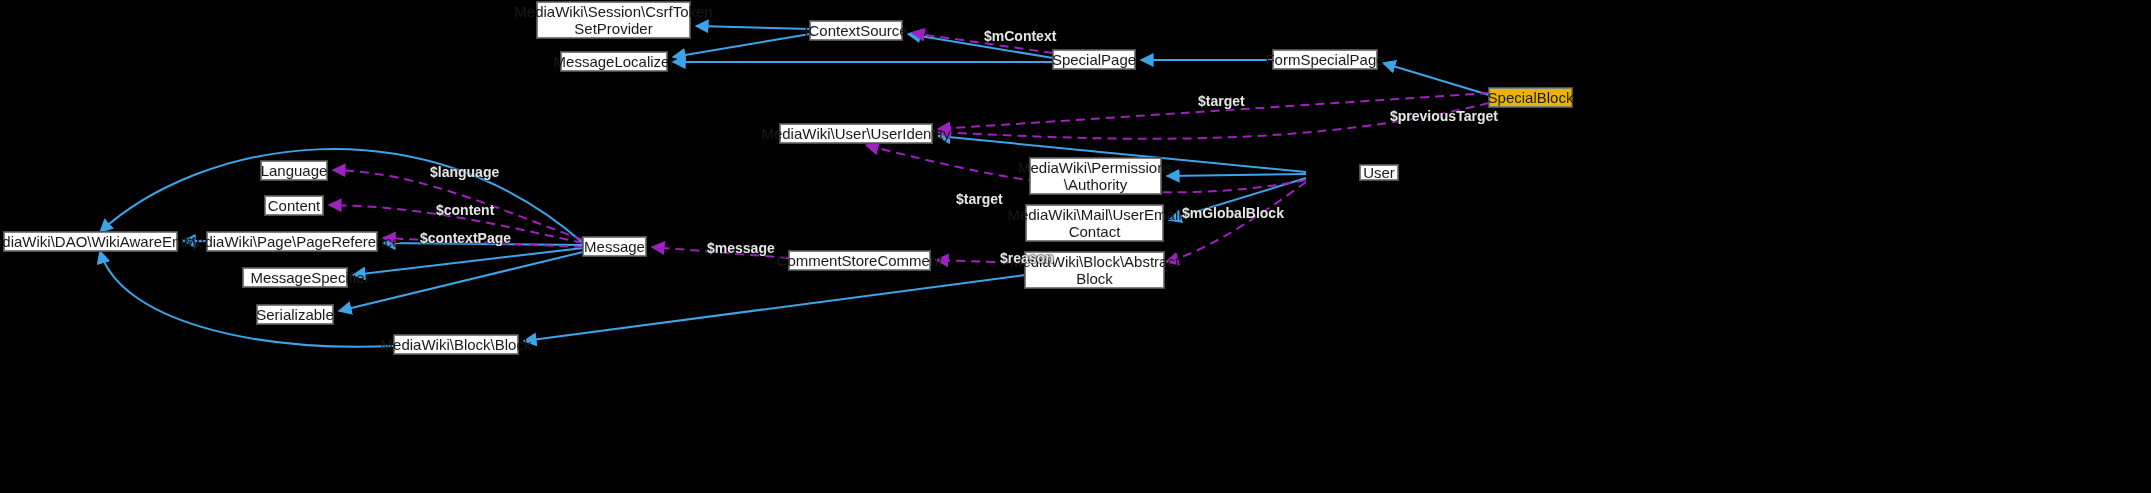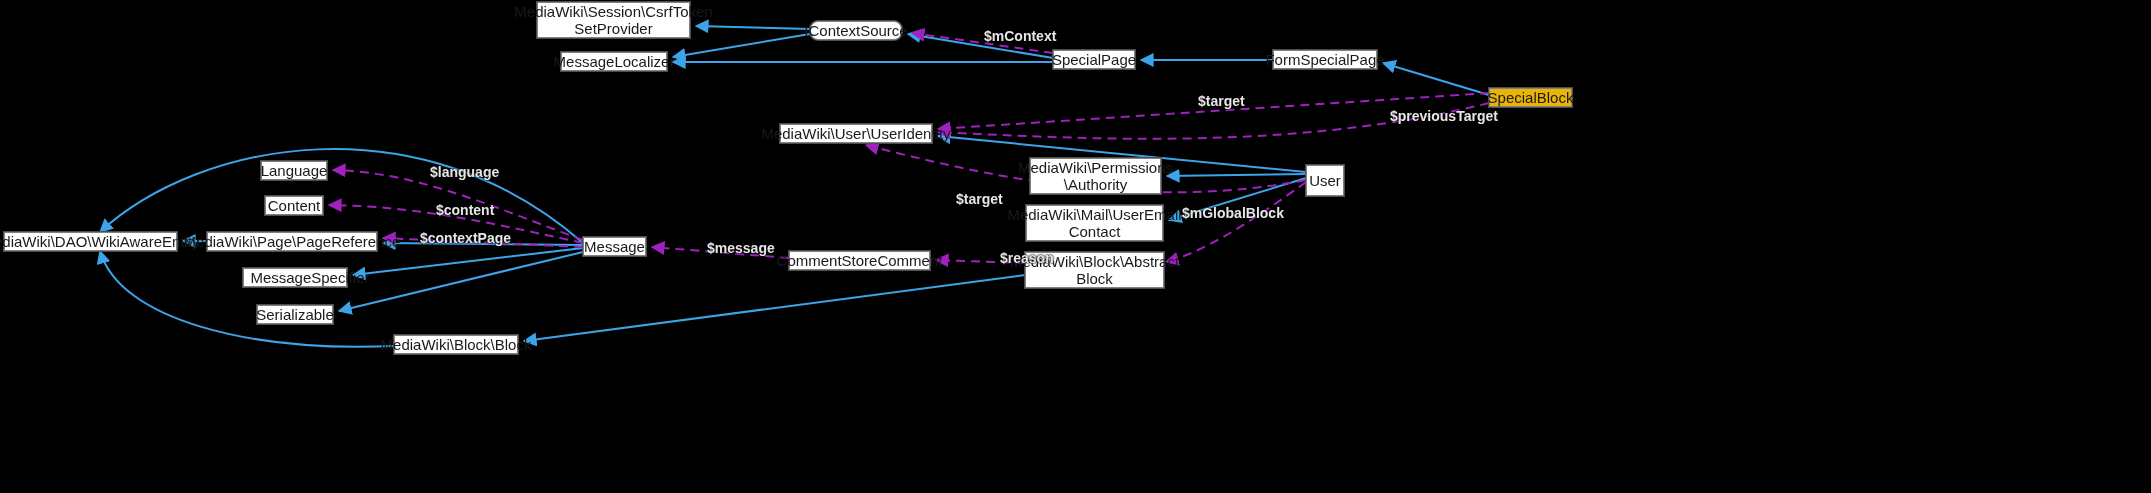--- a/index.html
+++ b/index.html
@@ -123,33 +123,33 @@
 
       <path d="M 583 243 C 500 225 420 206 329 205"></path>
 
       <path d="M 583 247 L 383 238"></path>
     </g>
   </svg>
 
   <div class="node" style="left:537px; top:2px; width:153px; height:36px;">MediaWiki\Session\CsrfToken
 SetProvider</div>
 
-  <div class="node" style="left:810px; top:21px; width:92px; height:19px;border-radius:8px;">IContextSource</div>
+  <div class="node" style="left:810px; top:21px; width:92px; height:19px;">IContextSource</div>
 
   <div class="node" style="left:561px; top:52px; width:106px; height:19px;">MessageLocalizer</div>
 
   <div class="node" style="left:1053px; top:50px; width:82px; height:19px;">SpecialPage</div>
 
   <div class="node" style="left:1273px; top:50px; width:104px; height:19px;">FormSpecialPage</div>
 
   <div class="node highlight" style="left:1489px; top:88px; width:83px; height:19px;">SpecialBlock</div>
 
   <div class="node" style="left:780px; top:124px; width:152px; height:19px;">MediaWiki\User\UserIdentity</div>
 
-  <div class="node" style="left:1306px; top:165px; width:38px; height:31px;">User</div>
+  <div class="node" style="left:1360px; top:165px; width:38px; height:15px;">User</div>
 
   <div class="node" style="left:1030px; top:158px; width:131px; height:36px;">MediaWiki\Permissions
 \Authority</div>
 
   <div class="node" style="left:1026px; top:205px; width:137px; height:36px;">MediaWiki\Mail\UserEmail
 Contact</div>
 
   <div class="node" style="left:261px; top:161px; width:66px; height:19px;">Language</div>
 
   <div class="node" style="left:265px; top:196px; width:58px; height:19px;">Content</div>

